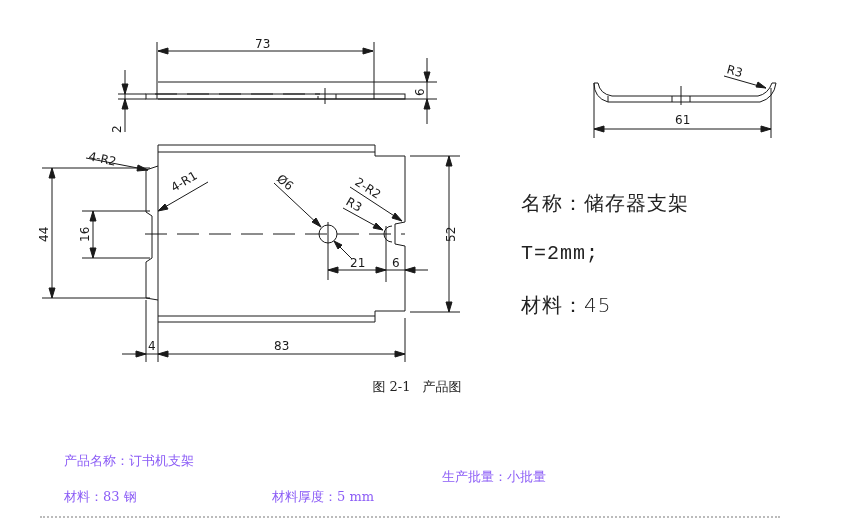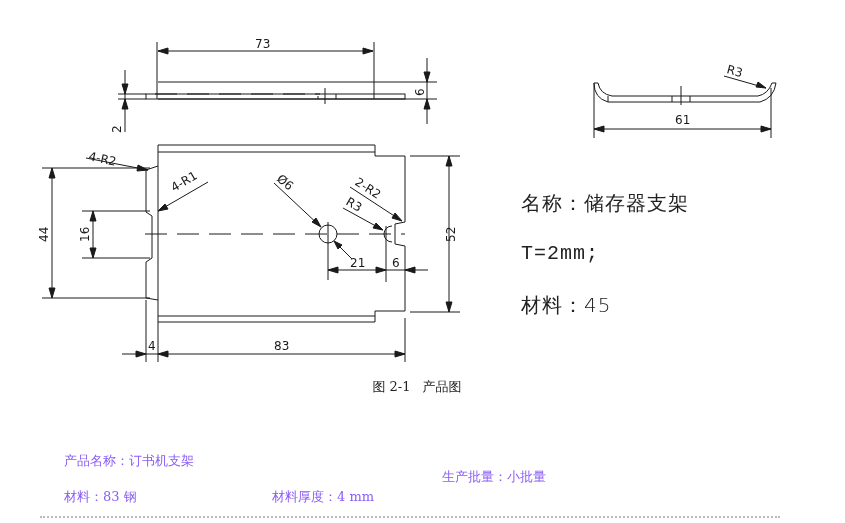--- a/index.html
+++ b/index.html
@@ -151,14 +151,14 @@
 <div class="spec" style="top:292px;">材料：45</div>
 
 <div class="caption">
   <span>图 2-1</span>
   <span>产品图</span>
 </div>
 
 <div class="info" style="left:64px; top:452px;">产品名称：订书机支架</div>
 <div class="info" style="left:442px; top:452px;margin-top:16px;">生产批量：小批量</div>
 <div class="info" style="left:64px; top:488px;">材料：83 钢</div>
-<div class="info" style="left:272px; top:488px;">材料厚度：4 mm</div>
+<div class="info" style="left:272px; top:488px;">材料厚度：5 mm</div>
 <div class="faded"></div>
 
 </body></html>

